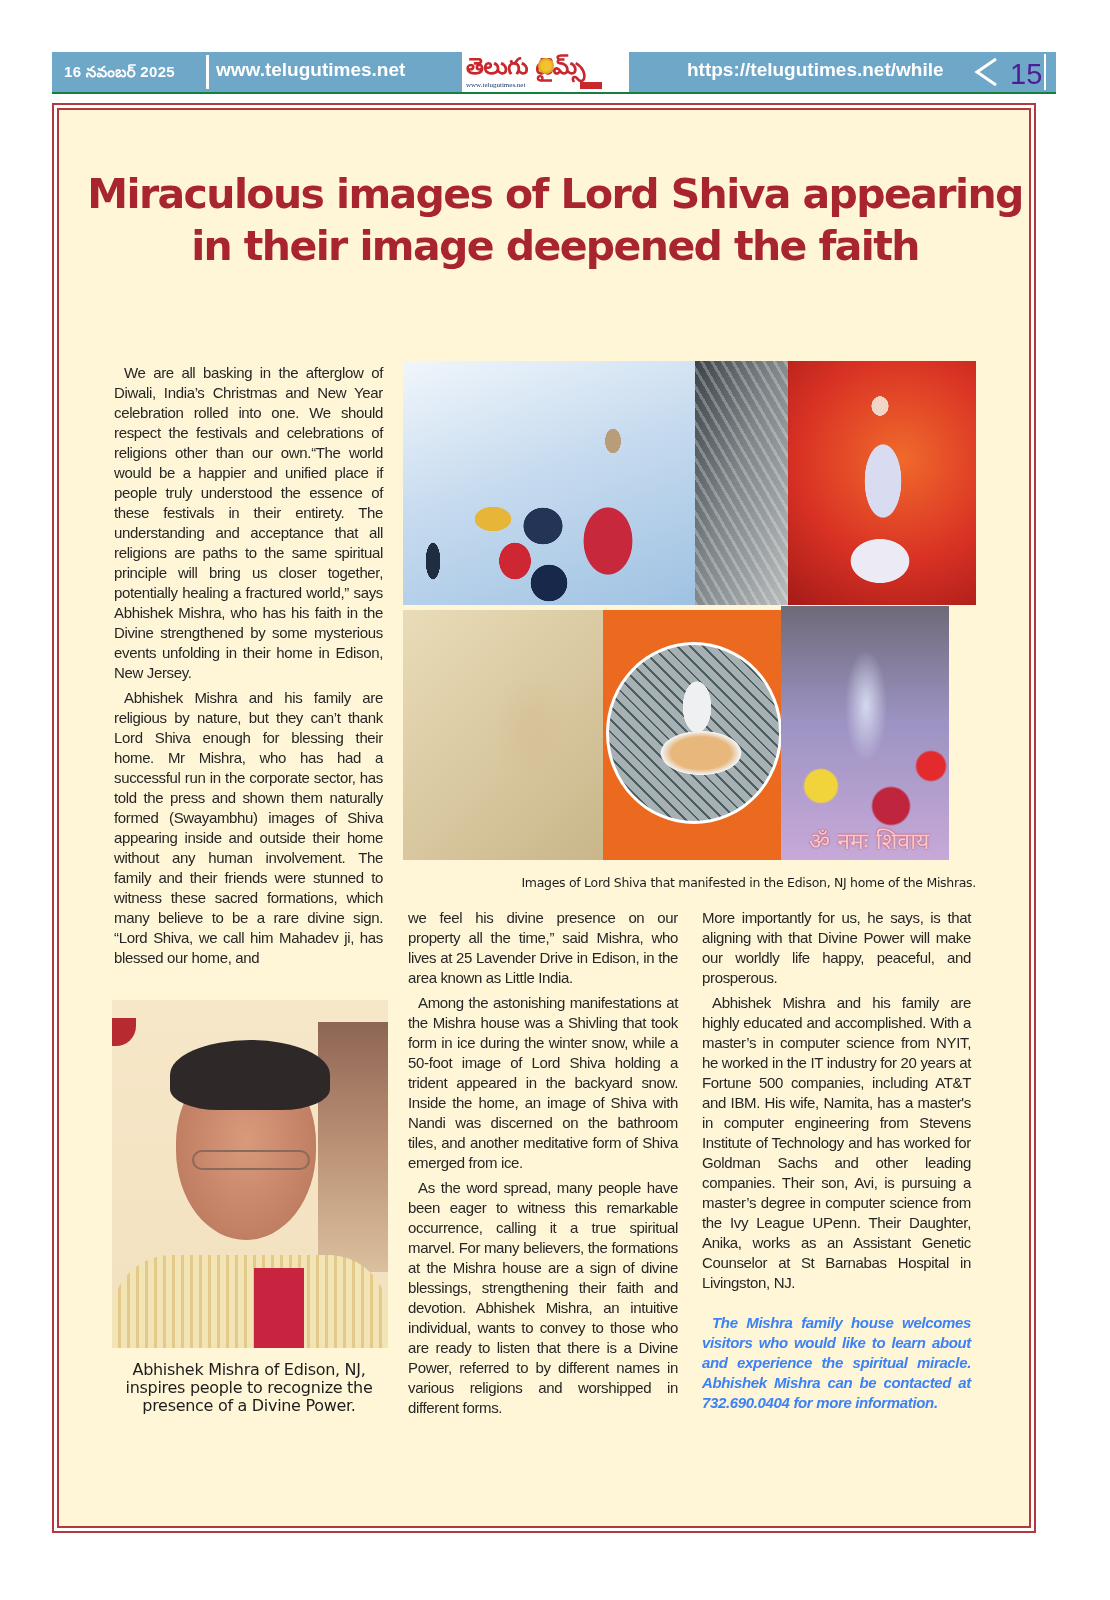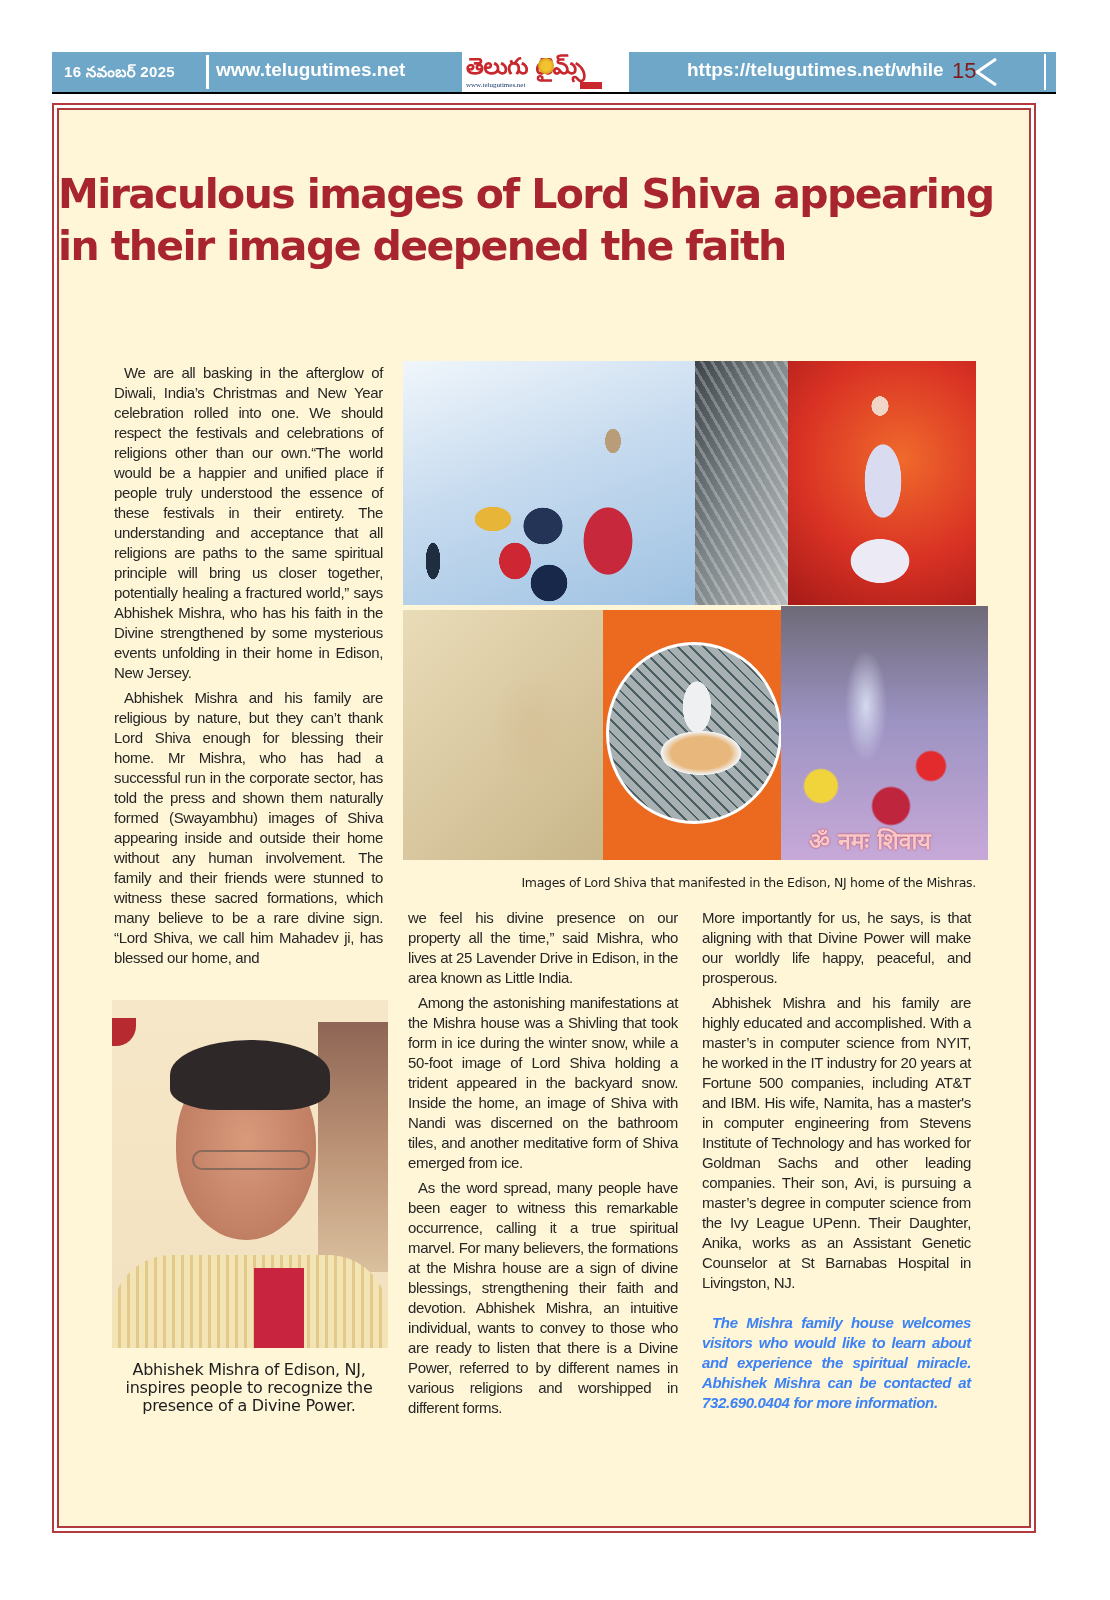--- a/index.html
+++ b/index.html
@@ -3,50 +3,50 @@
 <meta charset="utf-8">
 <style>
   html, body { margin: 0; padding: 0; }
   body {
     width: 1110px; height: 1600px; background: #ffffff; position: relative; overflow: hidden;
     font-family: "Liberation Sans", sans-serif; color: #2a2a2a;
   }
   
   .header {
     position: absolute; left: 52px; top: 52px; width: 1004px; height: 40px;
-    background: #6fa7c8; border-bottom: 2px solid #000000;
+    background: #6fa7c8; border-bottom: 2px solid #15803d;
   }
   .hdr-date { position: absolute; left: 12px; top: 11px; color: #fff; font-size: 15px; font-weight: bold; letter-spacing: 0.3px; }
   .hdr-sep { position: absolute; left: 154px; top: 3px; width: 3px; height: 34px; background: #fff; }
   .hdr-site { position: absolute; left: 164px; top: 7px; color: #fff; font-size: 19px; font-weight: bold; }
   .hdr-logo {
     position: absolute; left: 410px; top: 0; width: 167px; height: 40px; background: #ffffff;
   }
   .logo-text { position: absolute; left: 4px; top: 1px; font-size: 23px; font-weight: bold; color: #c8272d; letter-spacing: -0.5px; font-family: "DejaVu Sans", sans-serif; }
   .logo-emblem { position: absolute; left: 76px; top: 6px; width: 16px; height: 16px; border-radius: 50%; background: radial-gradient(circle, #f2c230 40%, #d9a21a 70%, #8aa8c4 100%); }
   .logo-url { position: absolute; left: 4px; top: 29px; font-size: 7px; color: #1a3a6a; font-family: "Liberation Serif", serif; }
   .logo-tag { position: absolute; left: 118px; top: 30px; width: 22px; height: 7px; background: #c8272d; }
   .hdr-epaper { position: absolute; left: 635px; top: 7px; color: #fff; font-size: 19px; font-weight: bold; }
   .hdr-chevron { position: absolute; left: 920px; top: 4px; width: 28px; height: 32px; }
-  .hdr-page { position: absolute; left: 900px; top: 6px; color: #7f1d1d; font-size: 22px; }
+  .hdr-page { position: absolute; left: 958px; top: 6px; color: #4c1d95; font-size: 29px; }
   .hdr-edge { position: absolute; left: 992px; top: 2px; width: 2px; height: 36px; background: #fff; }
 
   
   .frame-outer {
     position: absolute; left: 52px; top: 103px; width: 984px; height: 1430px;
     border: 2px solid #b23a3e; box-sizing: border-box; background: #fff;
   }
   .frame-inner {
     position: absolute; left: 3px; top: 3px; right: 3px; bottom: 3px;
     border: 2px solid #b23a3e; background: #fff5d7;
   }
 
   
   .headline {
-    position: absolute; left: 58px; top: 168px; width: 994px; text-align: left;
+    position: absolute; left: 58px; top: 168px; width: 994px; text-align: center;
     color: #a8252f; font-family: "DejaVu Sans", sans-serif; font-weight: bold;
     font-size: 41px; line-height: 52px; letter-spacing: -1.6px;
   }
   .headline div { white-space: nowrap; }
 
   
   .col {
     position: absolute; font-size: 15px; line-height: 20px; color: #262626;
     text-align: justify; letter-spacing: -0.35px;
   }
@@ -97,28 +97,27 @@
   .ph-lingam-circle {
     position: absolute; left: 3px; top: 32px; width: 176px; height: 182px; border-radius: 50%;
     border: 3px solid #fff; box-sizing: border-box;
     background:
       radial-gradient(ellipse 20px 36px at 88px 62px, #eef0f2 70%, transparent 72%),
       radial-gradient(ellipse 66px 36px at 92px 108px, #e8b77c 45%, #f2f4f6 60%, transparent 62%),
       repeating-linear-gradient(45deg, #4b5e62 0 2px, #a7b1b4 2px 9px),
       #9aa8ad;
   }
   .ph-ice-shiva {
-    left: 378px; top: 245px; width: 207px; height: 254px;
+    left: 378px; top: 245px; width: 168px; height: 254px;
     background:
       radial-gradient(ellipse 30px 80px at 85px 100px, rgba(220,225,245,0.9), transparent 70%),
       radial-gradient(circle at 150px 160px, #e32a2d 0 14px, transparent 16px),
       radial-gradient(circle at 40px 180px, #f1d33b 0 16px, transparent 18px),
       radial-gradient(circle at 110px 200px, #c0253e 0 18px, transparent 20px),
       linear-gradient(180deg, #6e6a78 0%, #9c93c2 45%, #c7a9d8 100%);
-    font-weight: bold;
   }
   .mantra {
     position: absolute; left: 28px; top: 218px; font-size: 23px; color: #f7c9c9;
     font-family: "DejaVu Sans", sans-serif; white-space: nowrap; text-shadow: 0 0 2px #c62b3a;
   }
 
   .caption {
     position: absolute; font-family: "DejaVu Sans", sans-serif; font-size: 12.5px; color: #1d1d1d;
     text-align: center; letter-spacing: -0.3px; line-height: 18px;
   }

